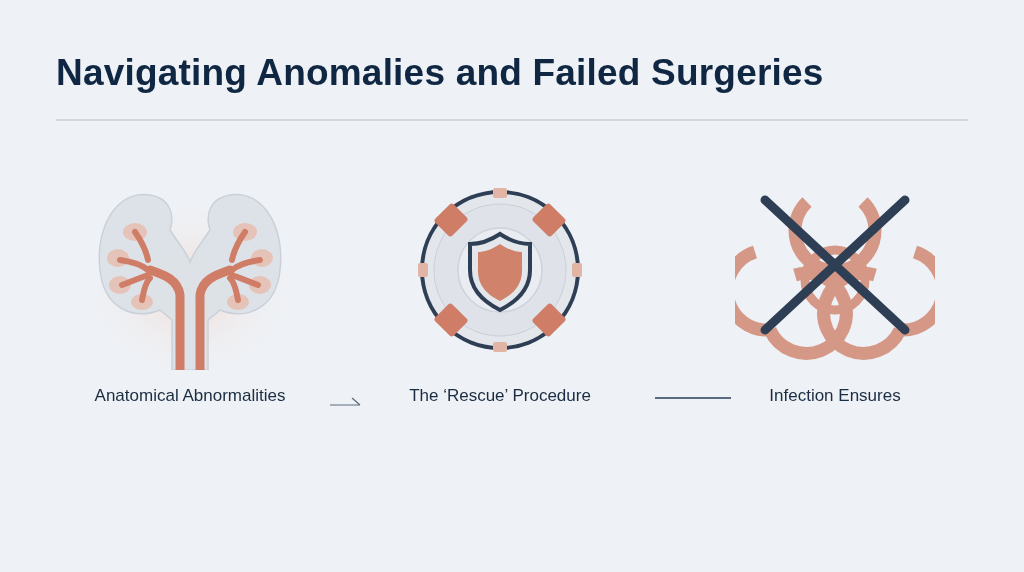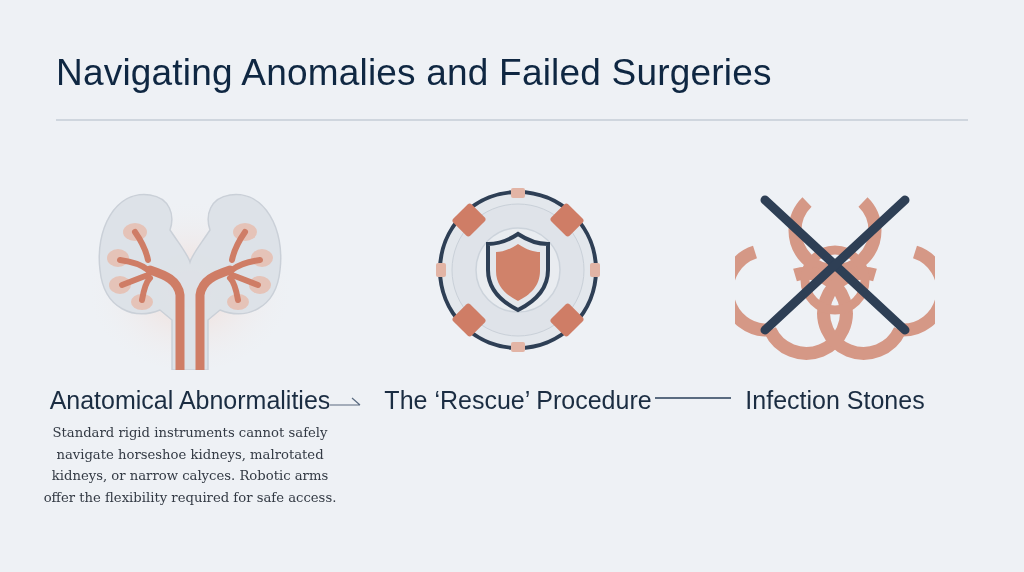--- a/index.html
+++ b/index.html
@@ -5,45 +5,45 @@
   html, body { margin:0; padding:0; }
   body {
     width:1024px; height:572px; overflow:hidden;
     background:#eef1f5;
     position:relative;
     font-family:"Liberation Sans", sans-serif;
   }
   .title {
     position:absolute; left:56px; top:52px;
     font-family:"Liberation Sans", sans-serif;
-    font-weight:400; font-size:37px; color:#0f2742;
+    font-weight:700; font-size:37px; color:#0f2742;
     letter-spacing:0.2px; margin:0;
   }
   .divider {
     position:absolute; left:56px; top:119px; width:912px; height:2px;
     background:#cfd6de;
   }
   .col {
     position:absolute; top:170px; width:330px; text-align:center;
   }
   .col .icon-wrap {
     height:200px; display:flex; align-items:center; justify-content:center;
   }
   .col h2 {
     position:absolute; top:216px; left:0; width:100%;
     margin:0; font-family:"Liberation Sans", sans-serif; font-weight:400;
-    font-size:25px; color:#1b2d42;
+    font-size:17px; color:#1b2d42;
   }
   .col p {
     position:absolute; top:252px; left:0; width:100%;
     margin:0; font-family:"DejaVu Serif", serif;
     font-size:13.2px; line-height:21.5px; color:#333a44;
   }
   .col1 { left:25px; }
-  .col2 { left:353px; }
+  .col2 { left:335px; }
   .col3 { left:670px; }
   .col1 p { padding:0 12px; box-sizing:border-box; }
   .col2 p { padding:0 18px; box-sizing:border-box; }
   .col3 p { padding:0 36px; box-sizing:border-box; }
   .connector1 {
     position:absolute; left:330px; top:397px; width:32px; height:10px;
   }
   .connector2 {
     position:absolute; left:655px; top:397px; width:76px; height:2px;
     background:#5a6b80;
@@ -89,21 +89,20 @@
         <path d="M178 115 C165 110 160 108 152 105"></path>
         <path d="M158 130 C156 118 154 112 150 108"></path>
       </g>
       <g fill="none" stroke="#cf7d66" stroke-width="9" stroke-linecap="round">
         <path d="M70 100 C85 105 98 110 100 125 L100 200"></path>
         <path d="M150 100 C135 105 122 110 120 125 L120 200"></path>
       </g>
     </svg>
   </div>
   <h2>Anatomical Abnormalities</h2>
-  <p>Standard rigid instruments cannot safely navigate horseshoe kidneys, malrotated kidneys, or narrow calyces. Robotic arms offer the flexibility required for safe access.</p>
 </div>
 
 <svg class="connector1" viewBox="0 0 32 10">
   <path d="M0 8 L30 8 M22 1 L30 8" stroke="#5a6b80" stroke-width="1.2" fill="none"></path>
 </svg>
 
 <div class="col col2">
   <div class="icon-wrap">
     <svg width="200" height="200" viewBox="0 0 200 200">
       <circle cx="100" cy="100" r="78" fill="#e3e7ec" stroke="#2e3f55" stroke-width="4"></circle>
@@ -143,14 +142,14 @@
         <path d="M165 150 A40 40 0 0 0 180 72"></path>
         <path d="M165 150 A40 40 0 1 1 140 95"></path>
         <circle cx="100" cy="100" r="30" stroke-width="9"></circle>
       </g>
       <g stroke="#2e3f55" stroke-width="9" stroke-linecap="round">
         <line x1="30" y1="20" x2="170" y2="150"></line>
         <line x1="170" y1="20" x2="30" y2="150"></line>
       </g>
     </svg>
   </div>
-  <h2>Infection Stones</h2>
+  <h2>Infection Ensures</h2>
 </div>
 
 </body></html>

